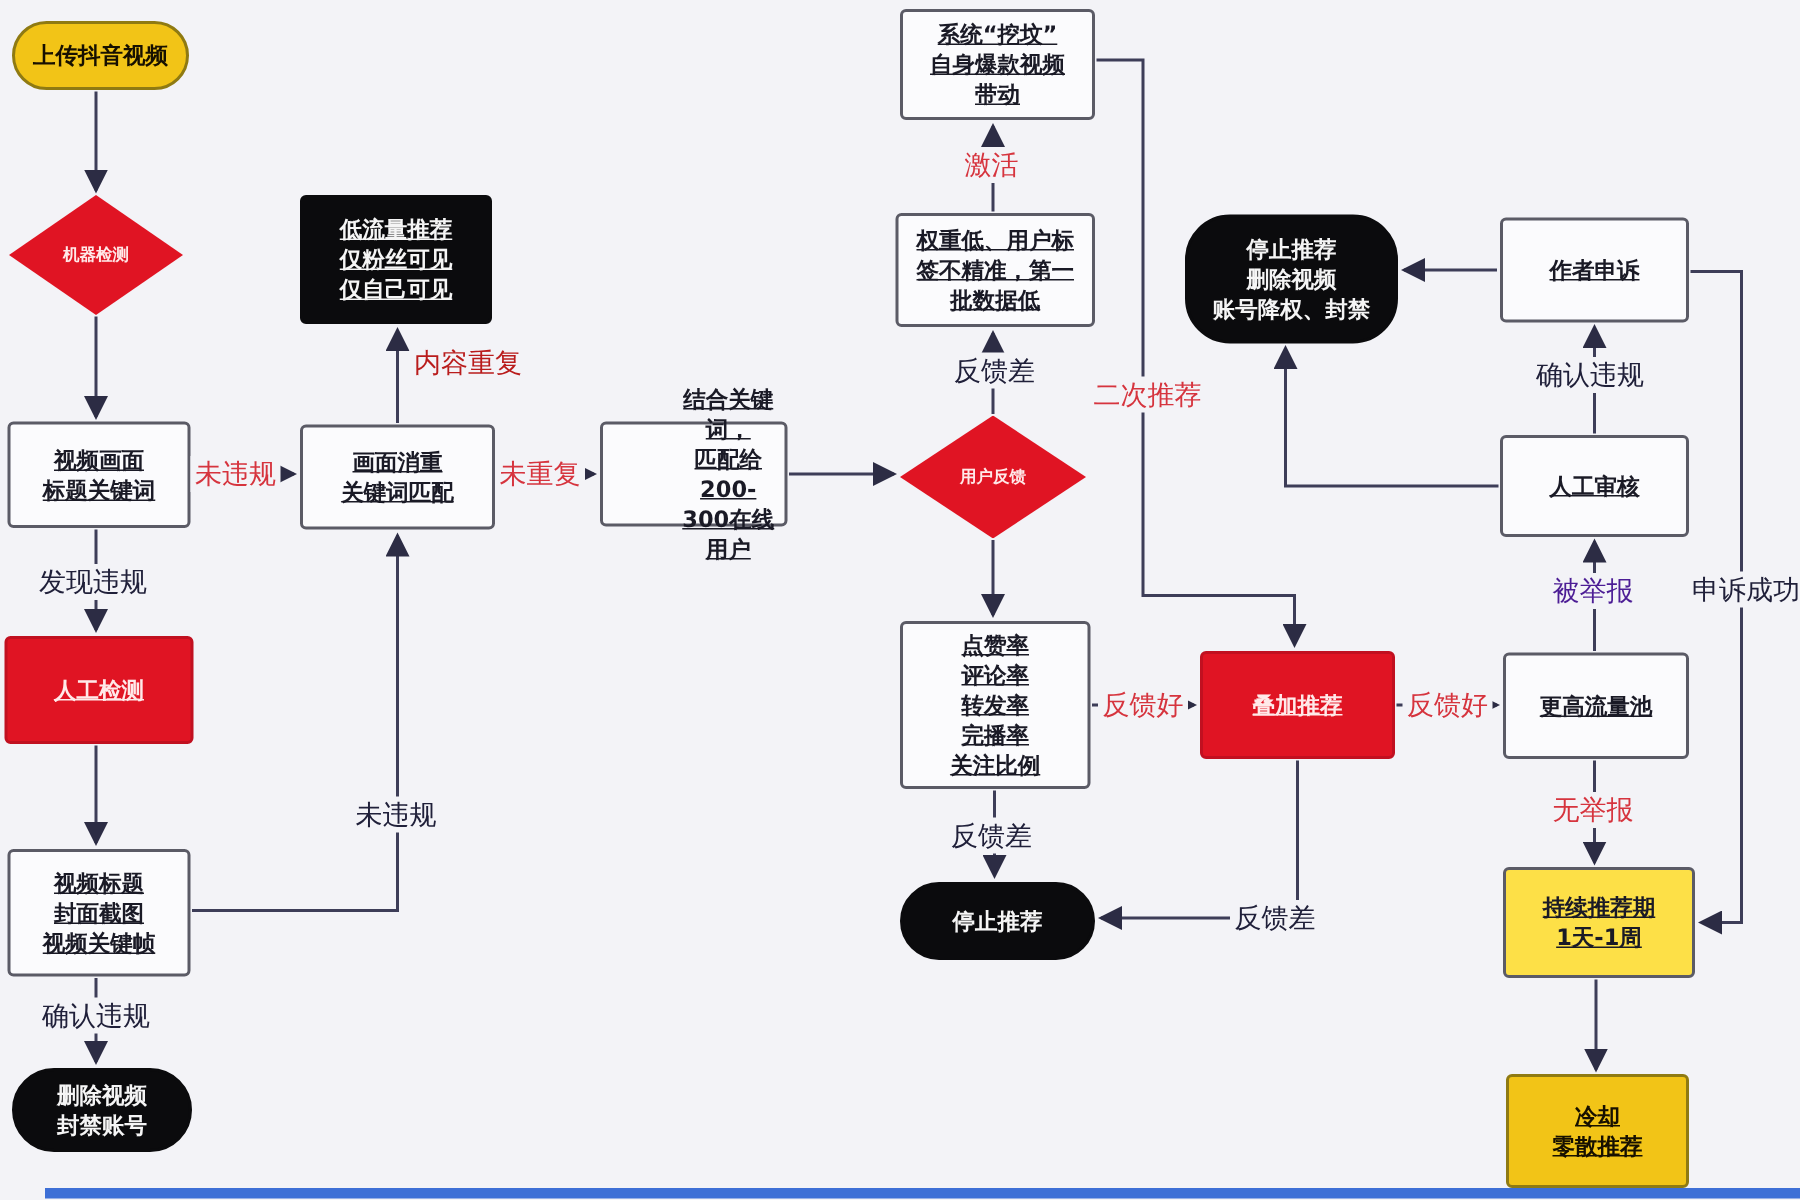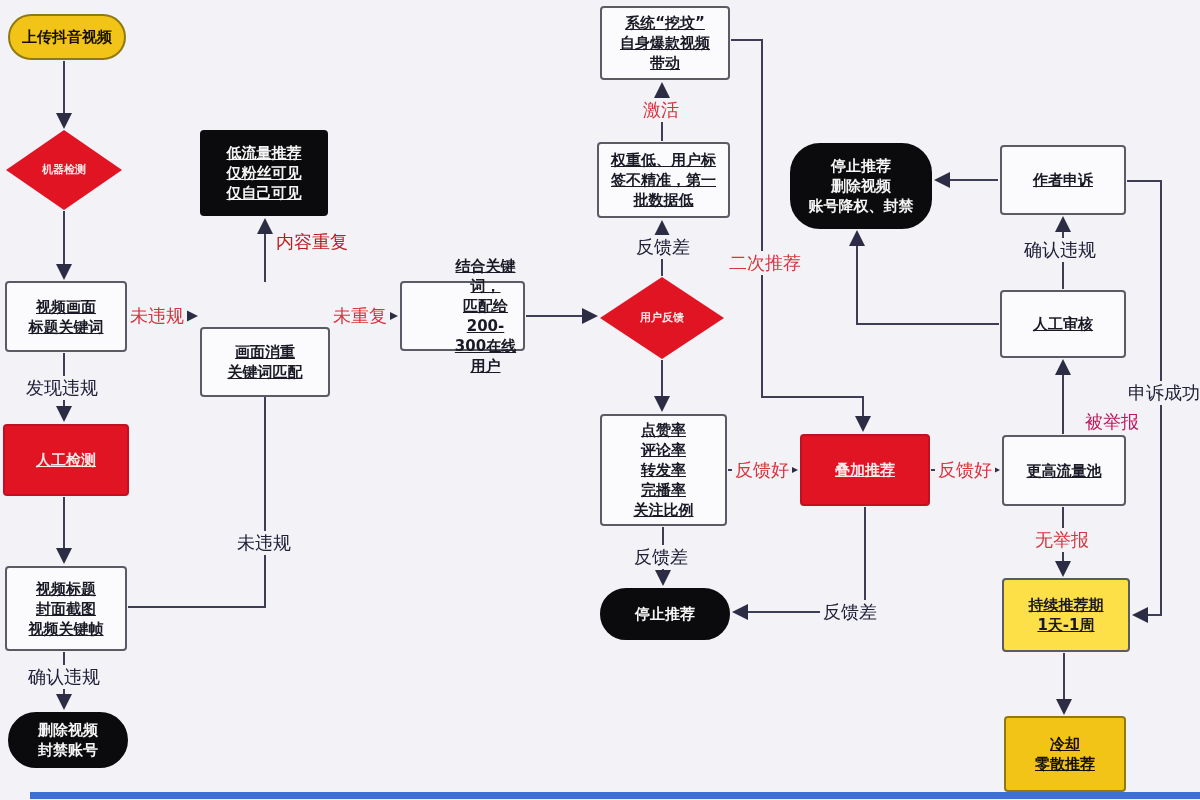--- a/index.html
+++ b/index.html
@@ -88,21 +88,21 @@
         <div>封禁账号</div>
       </div>
     </div>
     <div class="node rect" style="left: 200px; top: 130px; width: 128px; height: 86px; background: rgb(11, 11, 13); color: rgb(245, 245, 245); border: 2px solid rgb(11, 11, 13);">
       <div class="node-text">
         <div>低流量推荐</div>
         <div>仅粉丝可见</div>
         <div>仅自己可见</div>
       </div>
     </div>
-    <div class="node rect" style="left: 200px; top: 283px; width: 130px; height: 70px; background: rgb(251, 251, 253); color: rgb(26, 26, 38); border: 2px solid rgb(91, 91, 102); margin-top: 44px;">
+    <div class="node rect" style="left: 200px; top: 283px; width: 130px; height: 70px; background: rgb(251, 251, 253); color: rgb(26, 26, 38); border: 2px solid rgb(91, 91, 102);">
       <div class="node-text">
         <div>画面消重</div>
         <div>关键词匹配</div>
       </div>
     </div>
     <div class="node rect" style="left: 400px; top: 281px; width: 125px; height: 70px; background: rgb(251, 251, 253); color: rgb(26, 26, 38); border: 2px solid rgb(91, 91, 102); padding-left: 46px;">
       <div class="node-text">
         <div>结合关键词，</div>
         <div>匹配给200-</div>
         <div>300在线用户</div>
@@ -186,17 +186,17 @@
     <div class="edge-label" style="left: 264px; top: 543px; color: rgb(32, 32, 58); background: rgb(243, 243, 247);">未违规</div>
     <div class="edge-label" style="left: 280px; top: 242px; color: #b91c1c; background: rgb(243, 243, 247); margin-left: 32px;">内容重复</div>
     <div class="edge-label" style="left: 360px; top: 316px; color: rgb(214, 52, 62); background: rgb(243, 243, 247);">未重复</div>
     <div class="edge-label" style="left: 663px; top: 247px; color: rgb(32, 32, 58); background: rgb(243, 243, 247);">反馈差</div>
     <div class="edge-label" style="left: 661px; top: 110px; color: rgb(214, 52, 62); background: rgb(243, 243, 247);">激活</div>
     <div class="edge-label" style="left: 765px; top: 263px; color: rgb(214, 52, 62); background: rgb(243, 243, 247);">二次推荐</div>
     <div class="edge-label" style="left: 762px; top: 470px; color: rgb(214, 52, 62); background: rgb(243, 243, 247);">反馈好</div>
     <div class="edge-label" style="left: 661px; top: 557px; color: rgb(32, 32, 58); background: rgb(243, 243, 247);">反馈差</div>
     <div class="edge-label" style="left: 965px; top: 470px; color: rgb(214, 52, 62); background: rgb(243, 243, 247);">反馈好</div>
     <div class="edge-label" style="left: 850px; top: 612px; color: rgb(32, 32, 58); background: rgb(243, 243, 247);">反馈差</div>
-    <div class="edge-label" style="left: 1112px; top: 394px; color: #be185d; background: rgb(243, 243, 247); margin-top: 28px;">被举报</div>
+    <div class="edge-label" style="left: 1062px; top: 394px; color: #4c1d95; background: rgb(243, 243, 247);">被举报</div>
     <div class="edge-label" style="left: 1060px; top: 250px; color: rgb(32, 32, 58); background: rgb(243, 243, 247);">确认违规</div>
     <div class="edge-label" style="left: 1164px; top: 393px; color: rgb(32, 32, 58); background: rgb(243, 243, 247);">申诉成功</div>
     <div class="edge-label" style="left: 1062px; top: 540px; color: rgb(214, 52, 62); background: rgb(243, 243, 247);">无举报</div>
   </div>
 
 </body></html>

